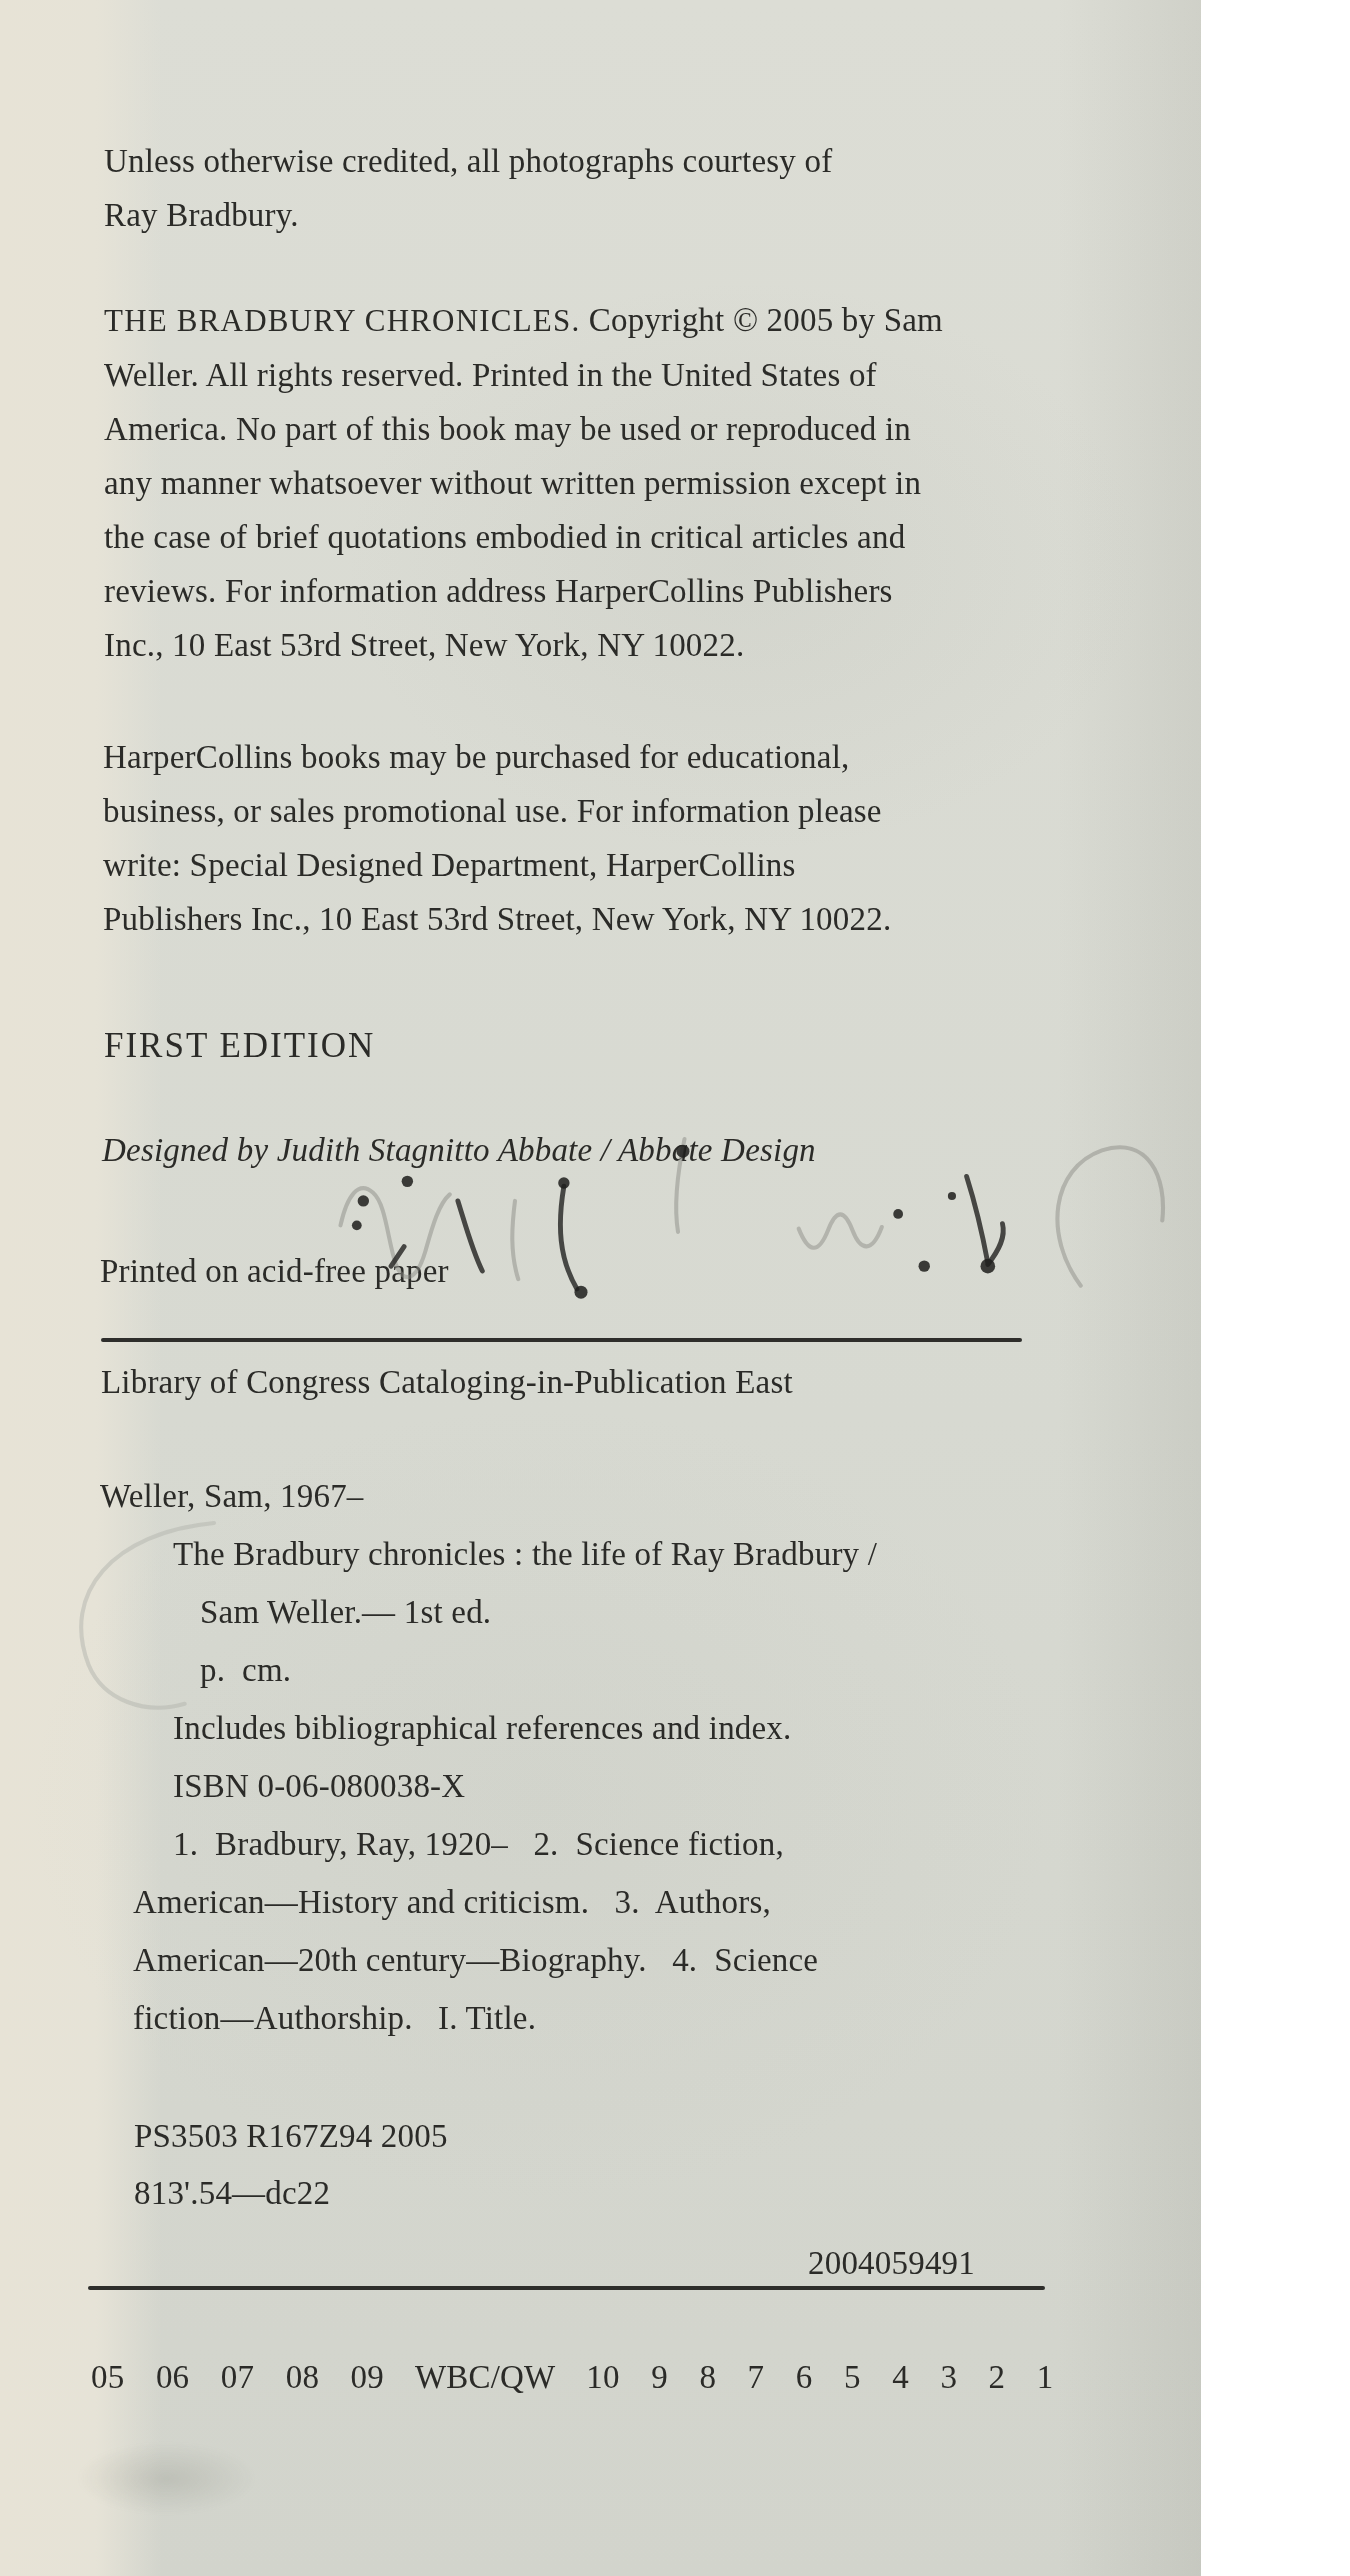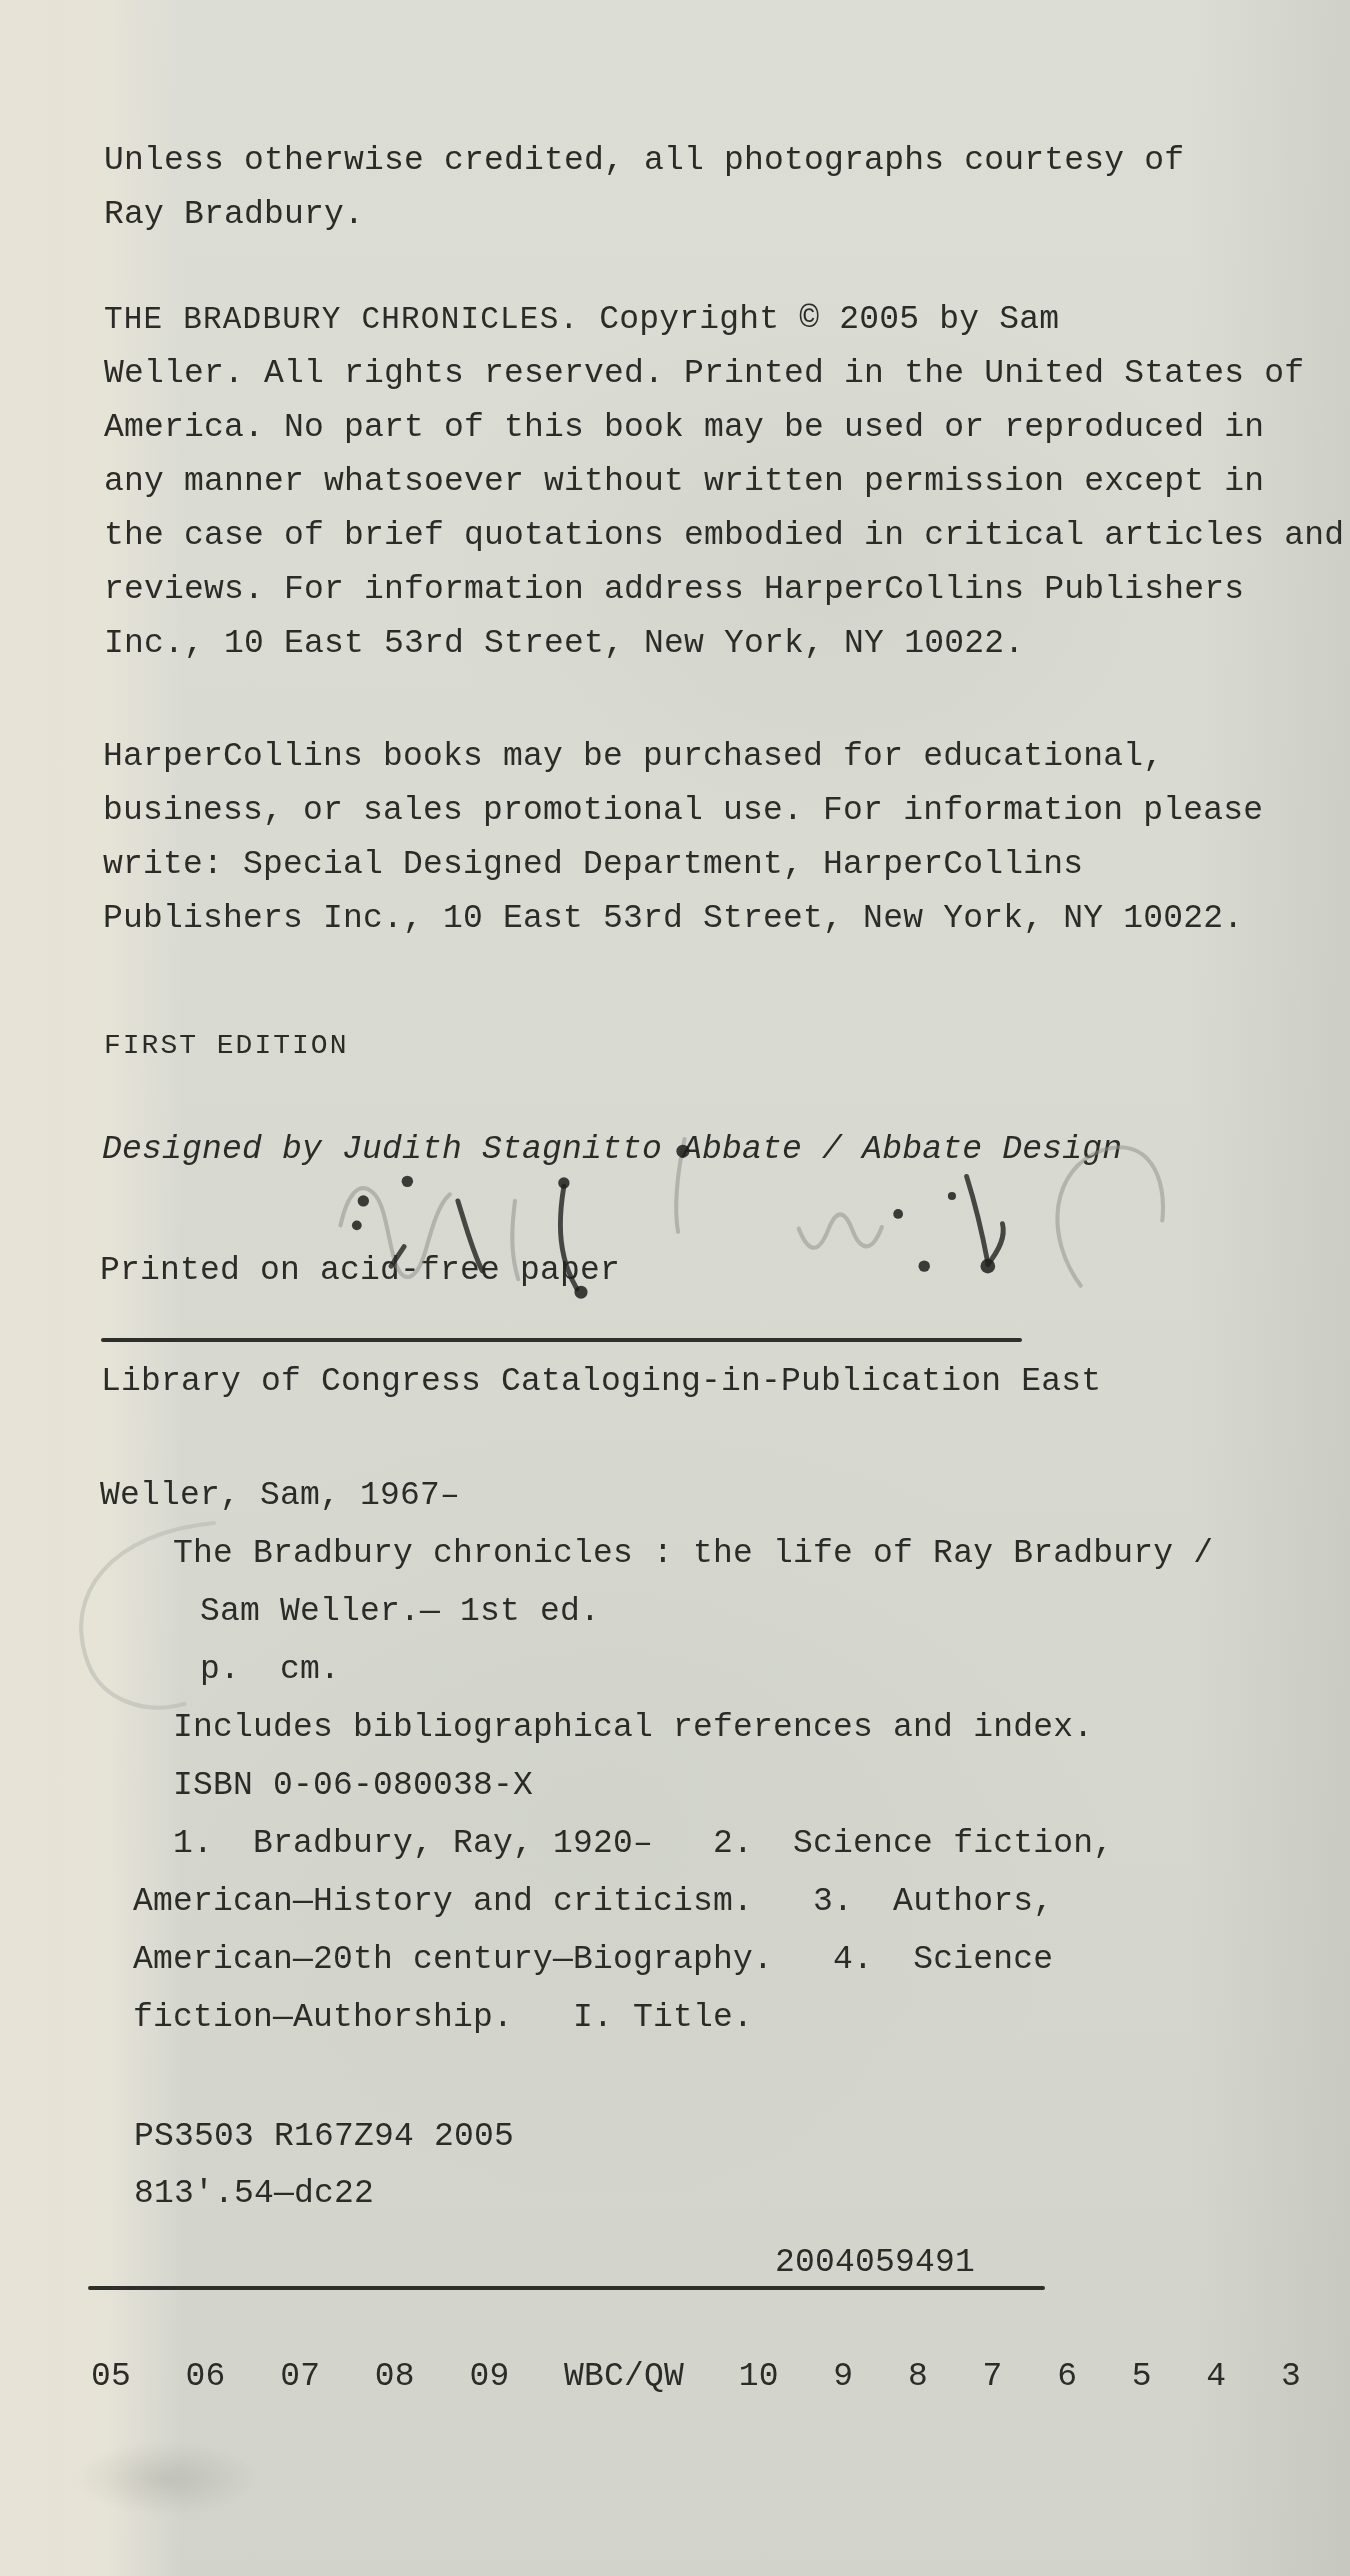--- a/index.html
+++ b/index.html
@@ -1,40 +1,40 @@
 <!DOCTYPE html>
 <html style="font-size:13px"><head>
 <meta charset="utf-8">
 <style>
   html, body { margin: 0; padding: 0; }
 
   .page {
     position: relative;
-    width: 1350px;
+    width: 1201px;
     height: 2576px;
     overflow: hidden;
-    font-family: Liberation Mono, monospace;
+    font-family: Liberation Serif, serif;
     color: #2b2b28;
     background:
       radial-gradient(571px 408px at 62% 22%, rgba(176,179,171,0.16), rgba(0,0,0,0) 70%),
       radial-gradient(734px 571px at 45% 70%, rgba(181,184,176,0.12), rgba(0,0,0,0) 70%),
       linear-gradient(270deg, rgba(96,98,88,0.10), rgba(0,0,0,0) 12%),
       linear-gradient(90deg, #e7e3d6 0%, #e6e3d7 8%, rgba(229,226,214,0) 13.5%),
       linear-gradient(180deg, #dcddd5 0%, #d7d9d1 55%, #d2d4cc 100%);
   }
 
   .block { position: absolute; }
   .line {
     white-space: pre;
     font-size: 33px;
     line-height: 54px;
     letter-spacing: 0.2px;
   }
   .sc   { font-size: 31px; letter-spacing: 1.2px; }
-  .edition .line { font-size: 28px; letter-spacing: 2px; }
+  .edition .line { font-size: 35px; letter-spacing: 2px; }
   .italic { font-style: italic; }
 
   .catalog .line { line-height: 58px; }
   .ind-cont { padding-left: 33px; }
   .ind-1    { padding-left: 73px; }
   .ind-2    { padding-left: 100px; }
 
   .callnums .line { line-height: 57px; }
 
   .lccn-wrap { position: absolute; left: 0; top: 2236px; width: 975px; text-align: right; }

